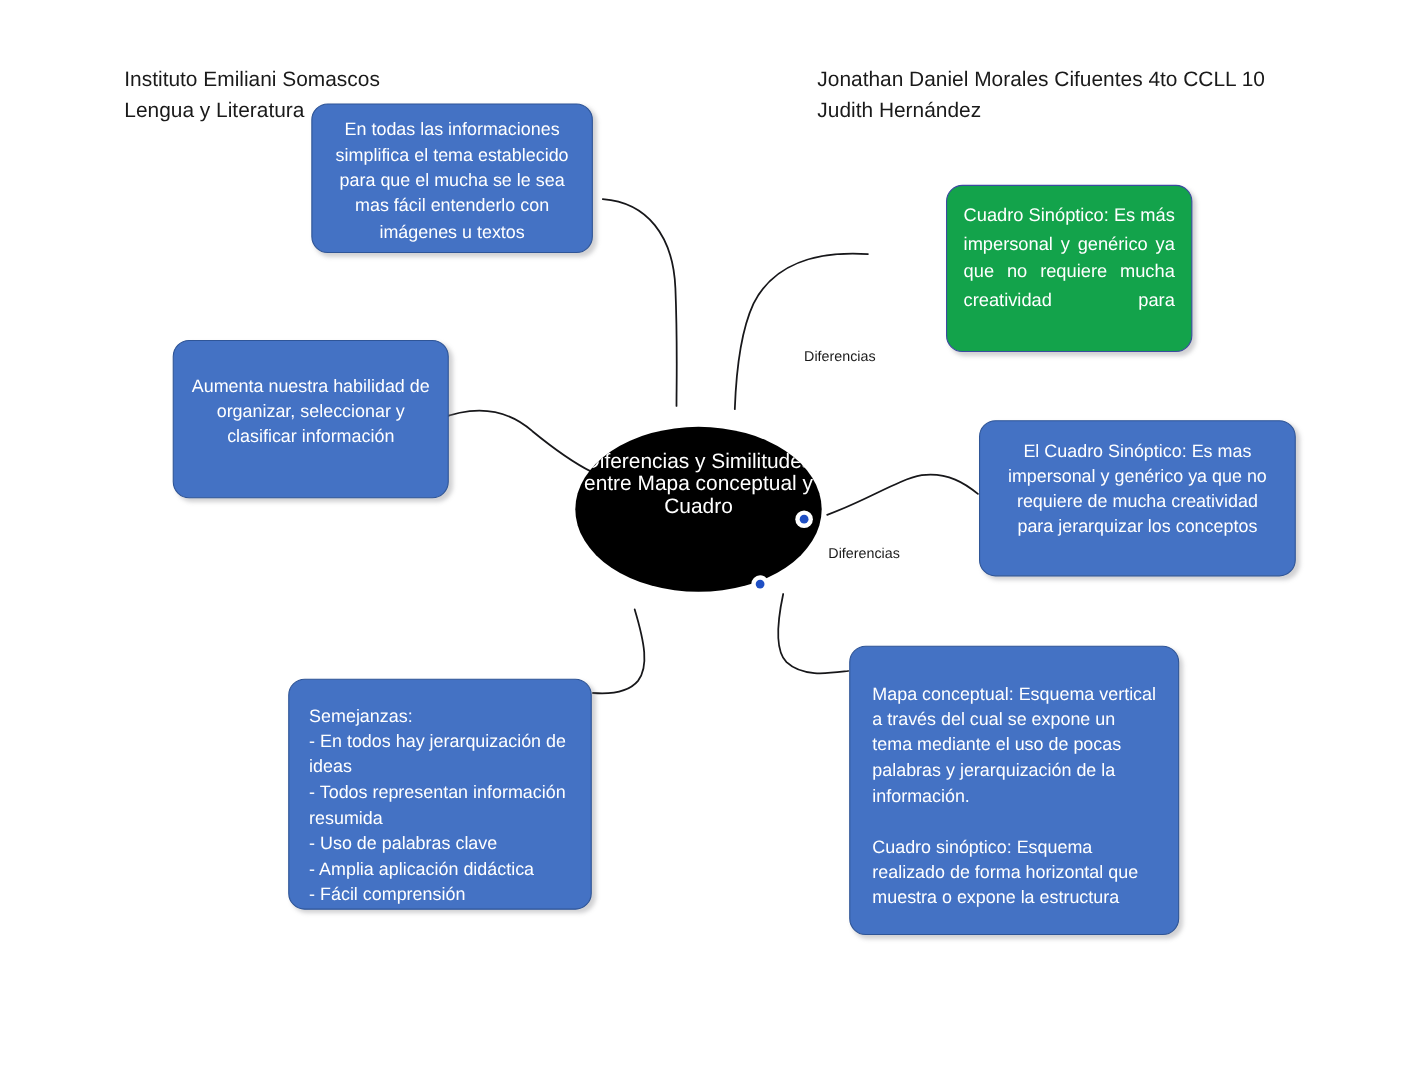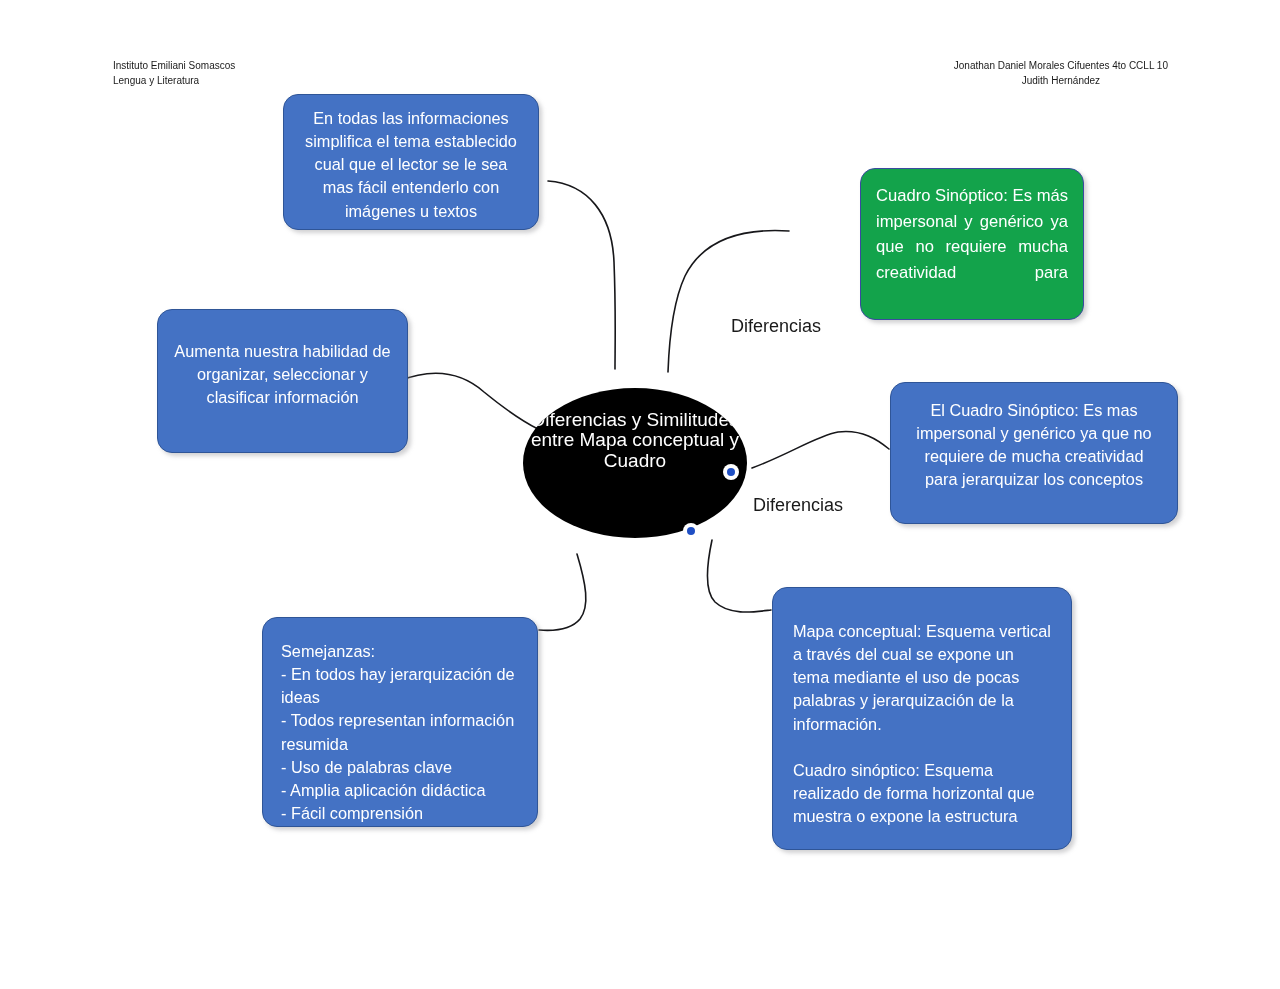--- a/index.html
+++ b/index.html
@@ -14,47 +14,47 @@
     position: relative;
     width: 1280px;
     height: 989px;
     background: #ffffff;
     overflow: hidden;
   }
 
   
   .hdr {
     position: absolute;
-    font-size: 10px;
+    font-size: 19px;
     color: #1a1a1a;
     line-height: 1.47;
     white-space: pre-line;
   }
   #hdr-left  { left: 113px; top: 59px; text-align: left; }
-  #hdr-right { right: 112px; top: 59px; text-align: center; }
+  #hdr-right { right: 130px; top: 59px; text-align: left; }
 
   
   #links {
     position: absolute;
     left: 0; top: 0;
     width: 1280px;
     height: 989px;
     pointer-events: none;
   }
   #links path {
     fill: none;
     stroke: #17171a;
     stroke-width: 1.6;
     stroke-linecap: round;
   }
 
   
   .edge-label {
     position: absolute;
-    font-size: 18px;
+    font-size: 13px;
     color: #1a1a1a;
     white-space: nowrap;
   }
 
   
   .node {
     position: absolute;
     box-sizing: border-box;
     border-radius: 15px;
     color: #ffffff;
@@ -136,21 +136,21 @@
     <path d="M 789,231 C 742,228 703,240 685,276 C 672,304 669,344 668,372"></path>
     <path d="M 399,381 C 432,368 460,371 484,392 C 506,410 524,422 538,429"></path>
     <path d="M 752,468 C 790,454 816,436 838,432 C 862,429 878,440 889,449"></path>
     <path d="M 577,554 C 586,584 590,606 580,619 C 570,631 552,631 539,630"></path>
     <path d="M 712,540 C 706,568 705,592 715,602 C 730,616 754,612 771,610"></path>
   </svg>
 
   <div class="edge-label" style="left:731px; top:316px;">Diferencias</div>
   <div class="edge-label" style="left:753px; top:495px;">Diferencias</div>
 
-  <div class="node blue ctr" id="box-simplifica">En todas las informaciones simplifica el tema establecido cual que el lector se le sea mas fácil entenderlo con imágenes u textos</div>
+  <div class="node blue ctr" id="box-simplifica">En todas las informaciones simplifica el tema establecido para que el mucha se le sea mas fácil entenderlo con imágenes u textos</div>
   <div class="node green just" id="box-cuadro-sin">Cuadro Sinóptico: Es más impersonal y genérico ya que no requiere mucha creatividad para</div>
   <div class="node blue ctr" id="box-aumenta">Aumenta nuestra habilidad de organizar, seleccionar y clasificar información</div>
   <div class="node blue ctr" id="box-el-cuadro">El Cuadro Sinóptico: Es mas impersonal y genérico ya que no requiere de mucha creatividad para jerarquizar los conceptos</div>
   <div class="node blue left" id="box-semejanzas">Semejanzas:
 - En todos hay jerarquización de ideas
 - Todos representan información resumida
 - Uso de palabras clave
 - Amplia aplicación didáctica
 -  Fácil comprensión</div>
   <div class="node blue left" id="box-mapa">Mapa conceptual: Esquema vertical a través del cual se expone un tema mediante el uso de pocas palabras y jerarquización de la información.

